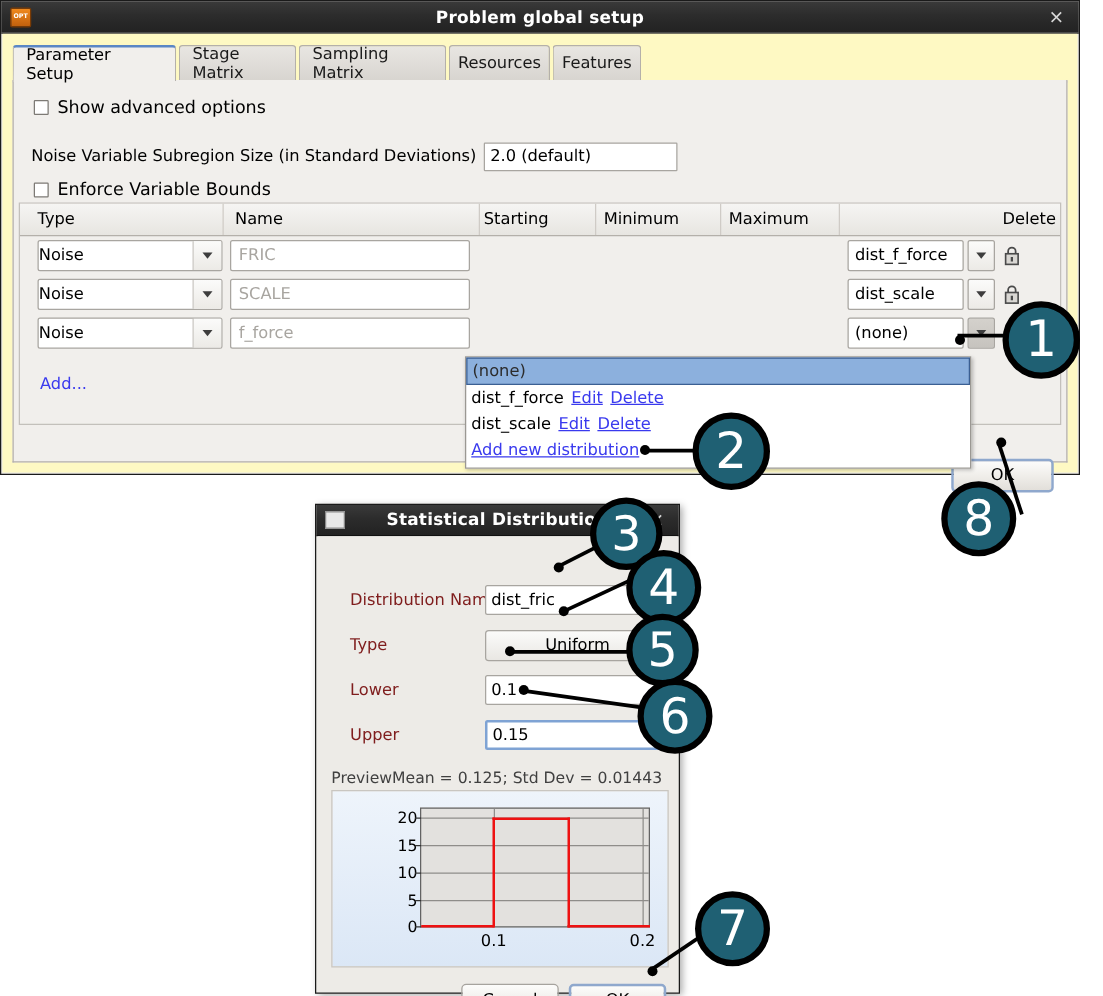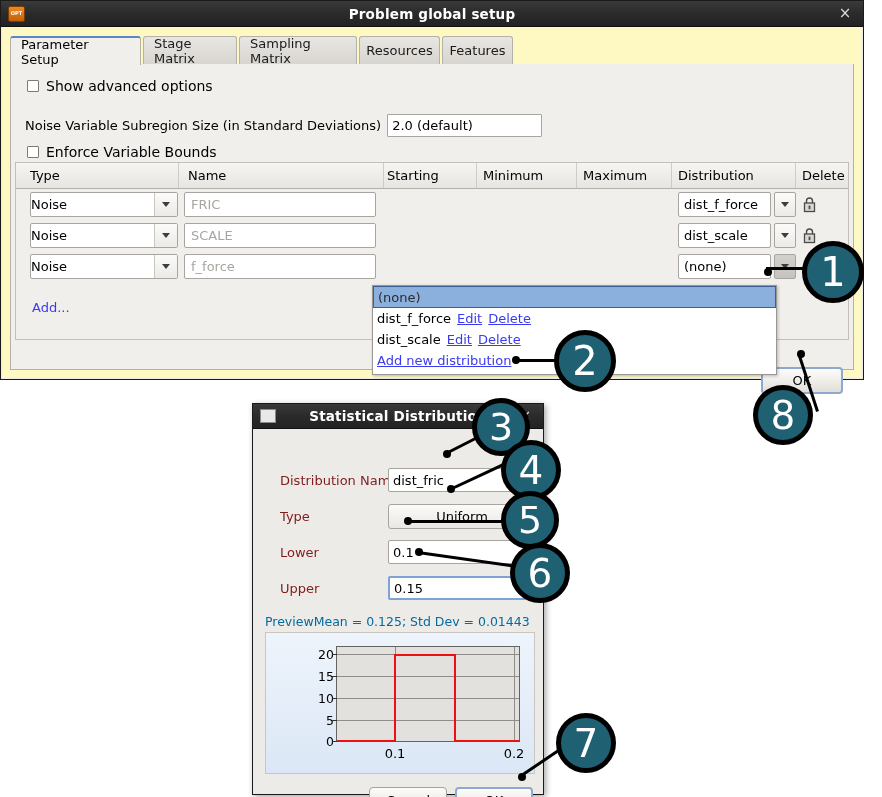--- a/index.html
+++ b/index.html
@@ -205,21 +205,21 @@
     display:flex;align-items:center;padding-left:4px;font-size:13px;
   }
   .sd-input.focused{border:2px solid #7fa3d4;}
   .sd-combo{
     position:absolute;left:134px;width:148px;height:25px;box-sizing:border-box;
     border:1px solid #a8a5a0;border-radius:3px;
     background:linear-gradient(to bottom,#fbfbfa,#e9e7e3);
     display:flex;align-items:center;justify-content:center;font-size:13px;
   }
   .sd-combo .cb-arrow{position:absolute;right:16px;}
-  .preview-text{position:absolute;left:11px;top:185px;font-size:12.5px;color:#0369a1;white-space:nowrap;}
+  .preview-text{position:absolute;left:11px;top:185px;font-size:12.5px;color:#404040;white-space:nowrap;}
   .chartbox{
     position:absolute;left:11px;top:203px;width:270px;height:142px;
     background:linear-gradient(to bottom,#eef4fb 0%,#dbe7f6 100%);
     border:1px solid #c9c6c1;box-sizing:border-box;
   }
   .plotarea{
     position:absolute;left:70px;top:13px;width:184px;height:96px;
     background:#e3e1de;border:1px solid #636363;box-sizing:border-box;
   }
   .gridline{position:absolute;left:0;right:0;height:1px;background:#8f8d8a;}
@@ -306,21 +306,20 @@
         <div class="chk-label">Enforce Variable Bounds</div>
       </div>
 
       <div class="ptable">
         <div class="thead">
           <div class="th" style="left:8px;width:155px;">Type</div>
           <div class="th" style="left:166px;width:202px;">Name</div>
           <div class="th" style="left:365px;width:96px;">Starting</div>
           <div class="th" style="left:461px;width:100px;">Minimum</div>
           <div class="th" style="left:561px;width:95px;">Maximum</div>
-          <div class="th" style="left:656px;width:124px;">Distribution</div>
           <div class="th" style="left:780px;width:62px;border-right:none;">Delete</div>
         </div>
 
         <div class="trow" style="top:29px;">
           <div class="cell-type">
             <div class="tv">Noise</div>
             <div class="arrowbtn">
                 <div class="chev"></div>
               </div>
           </div>

